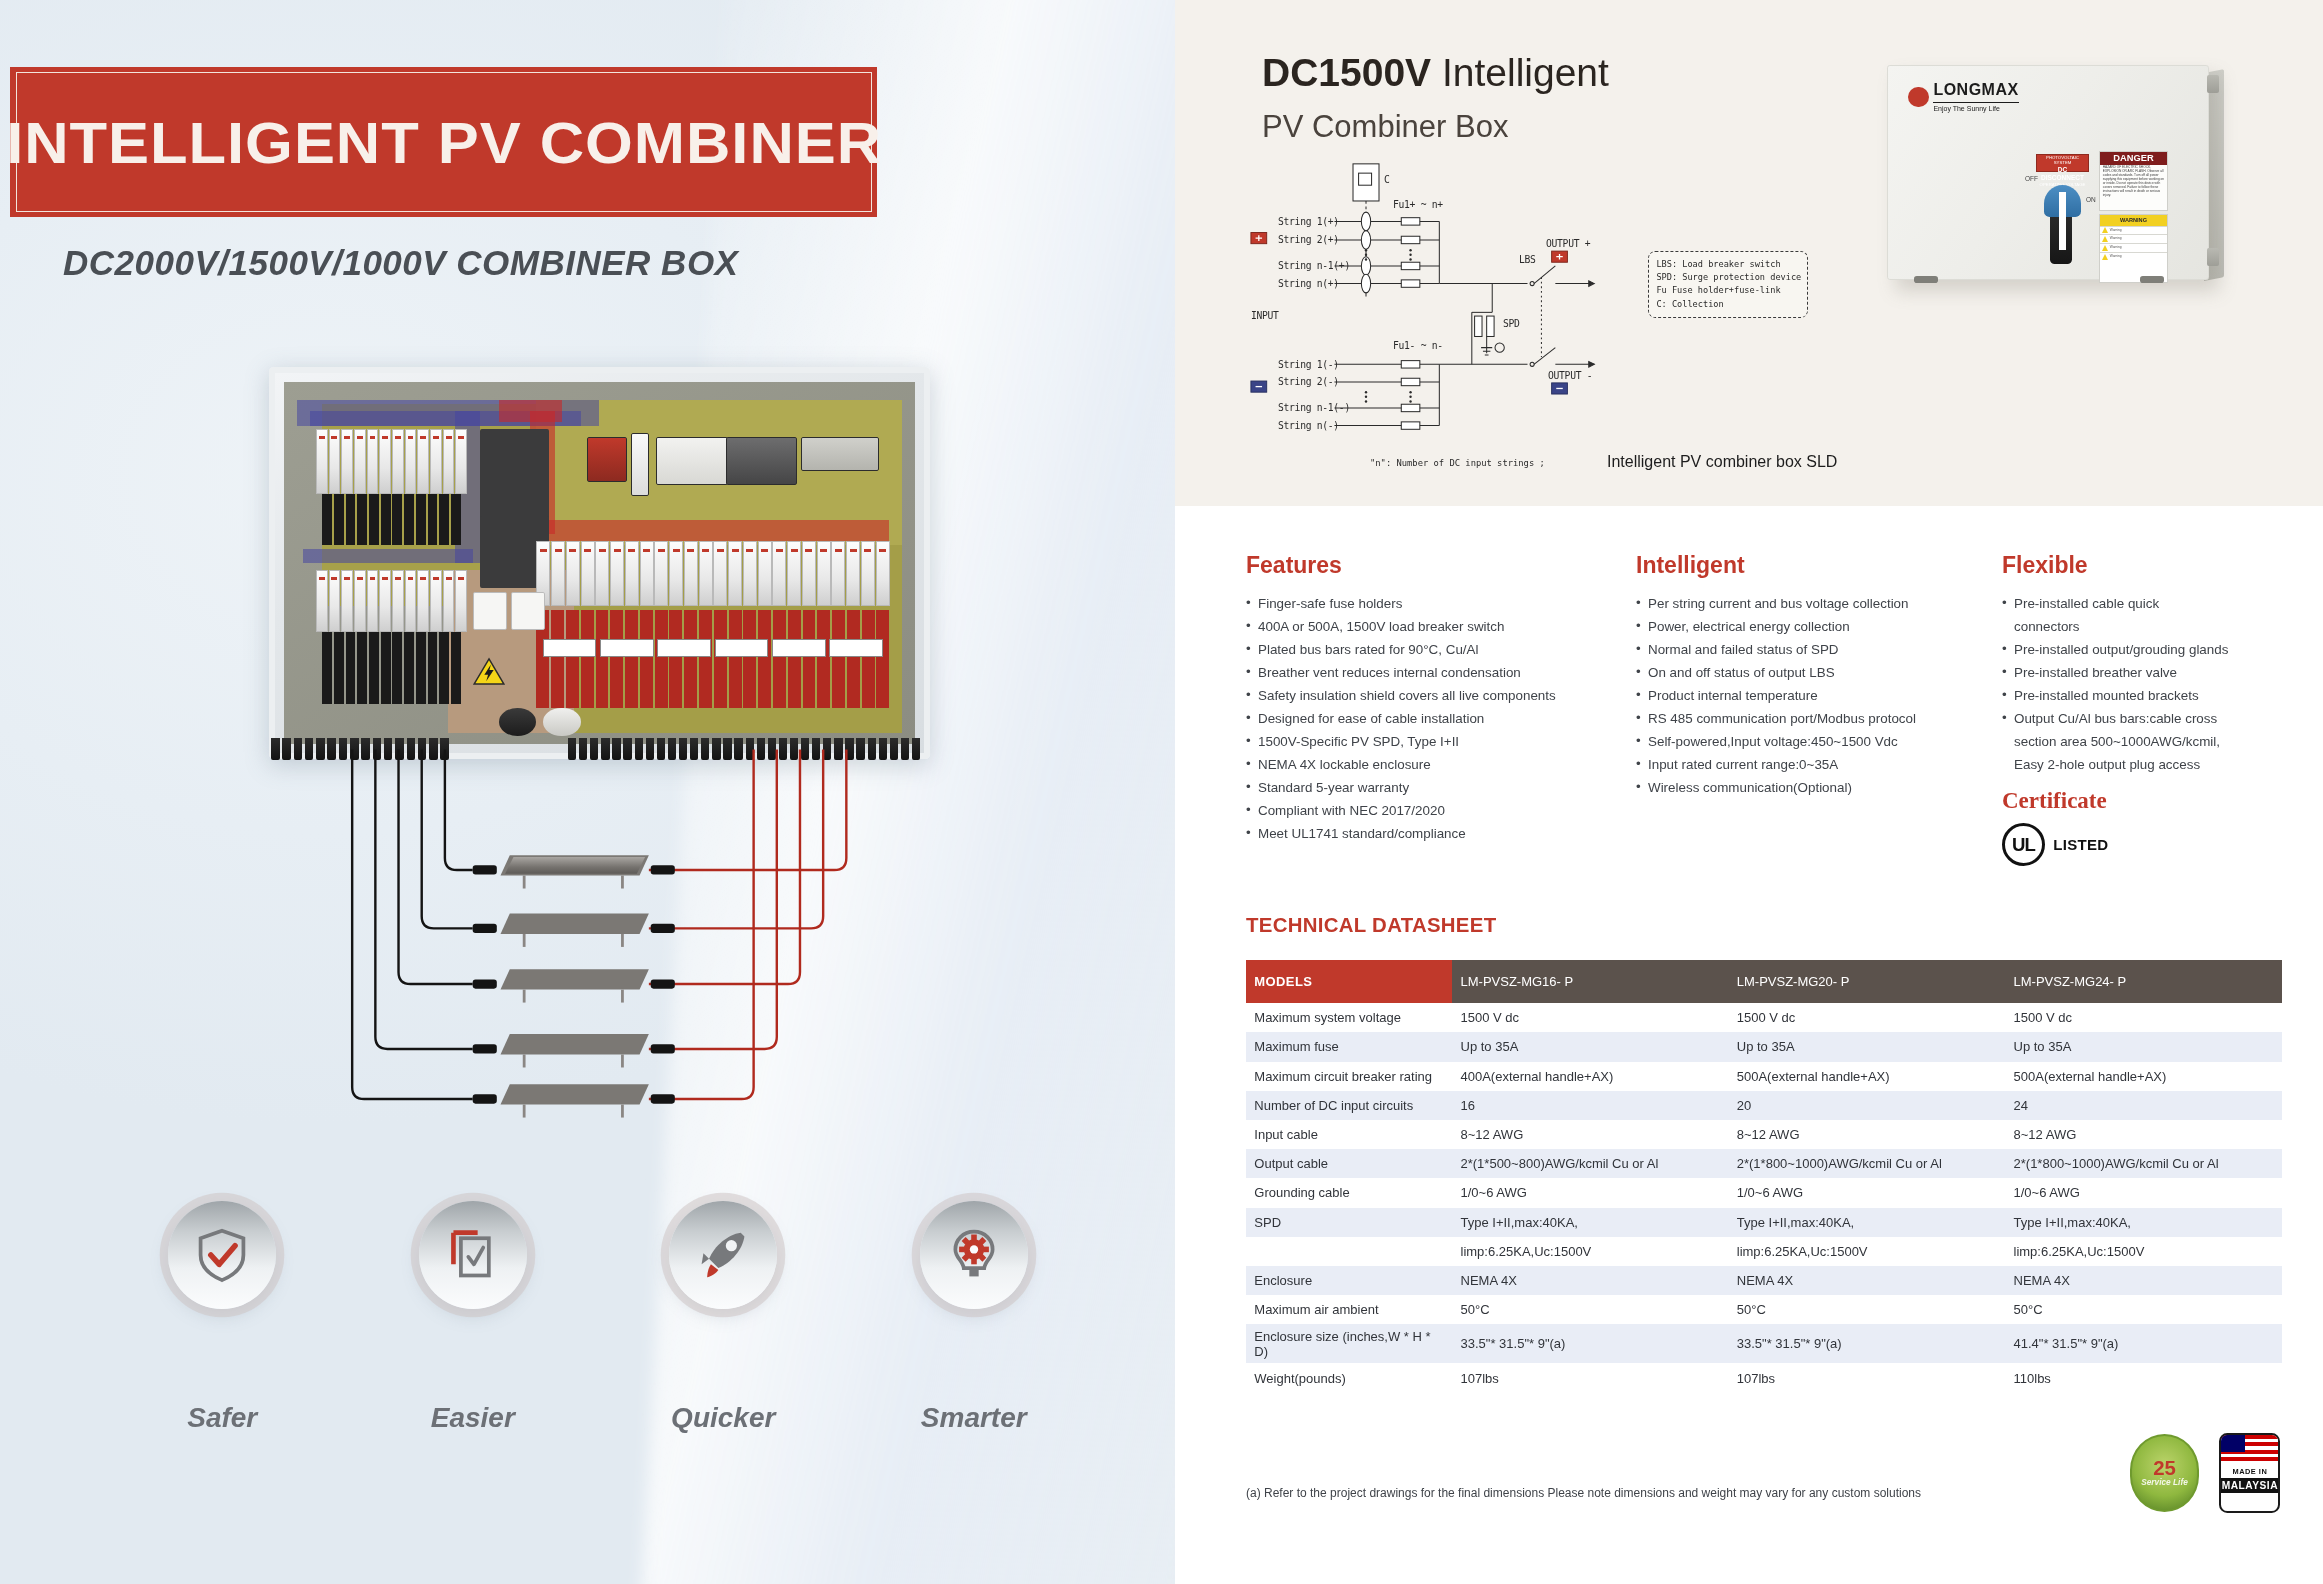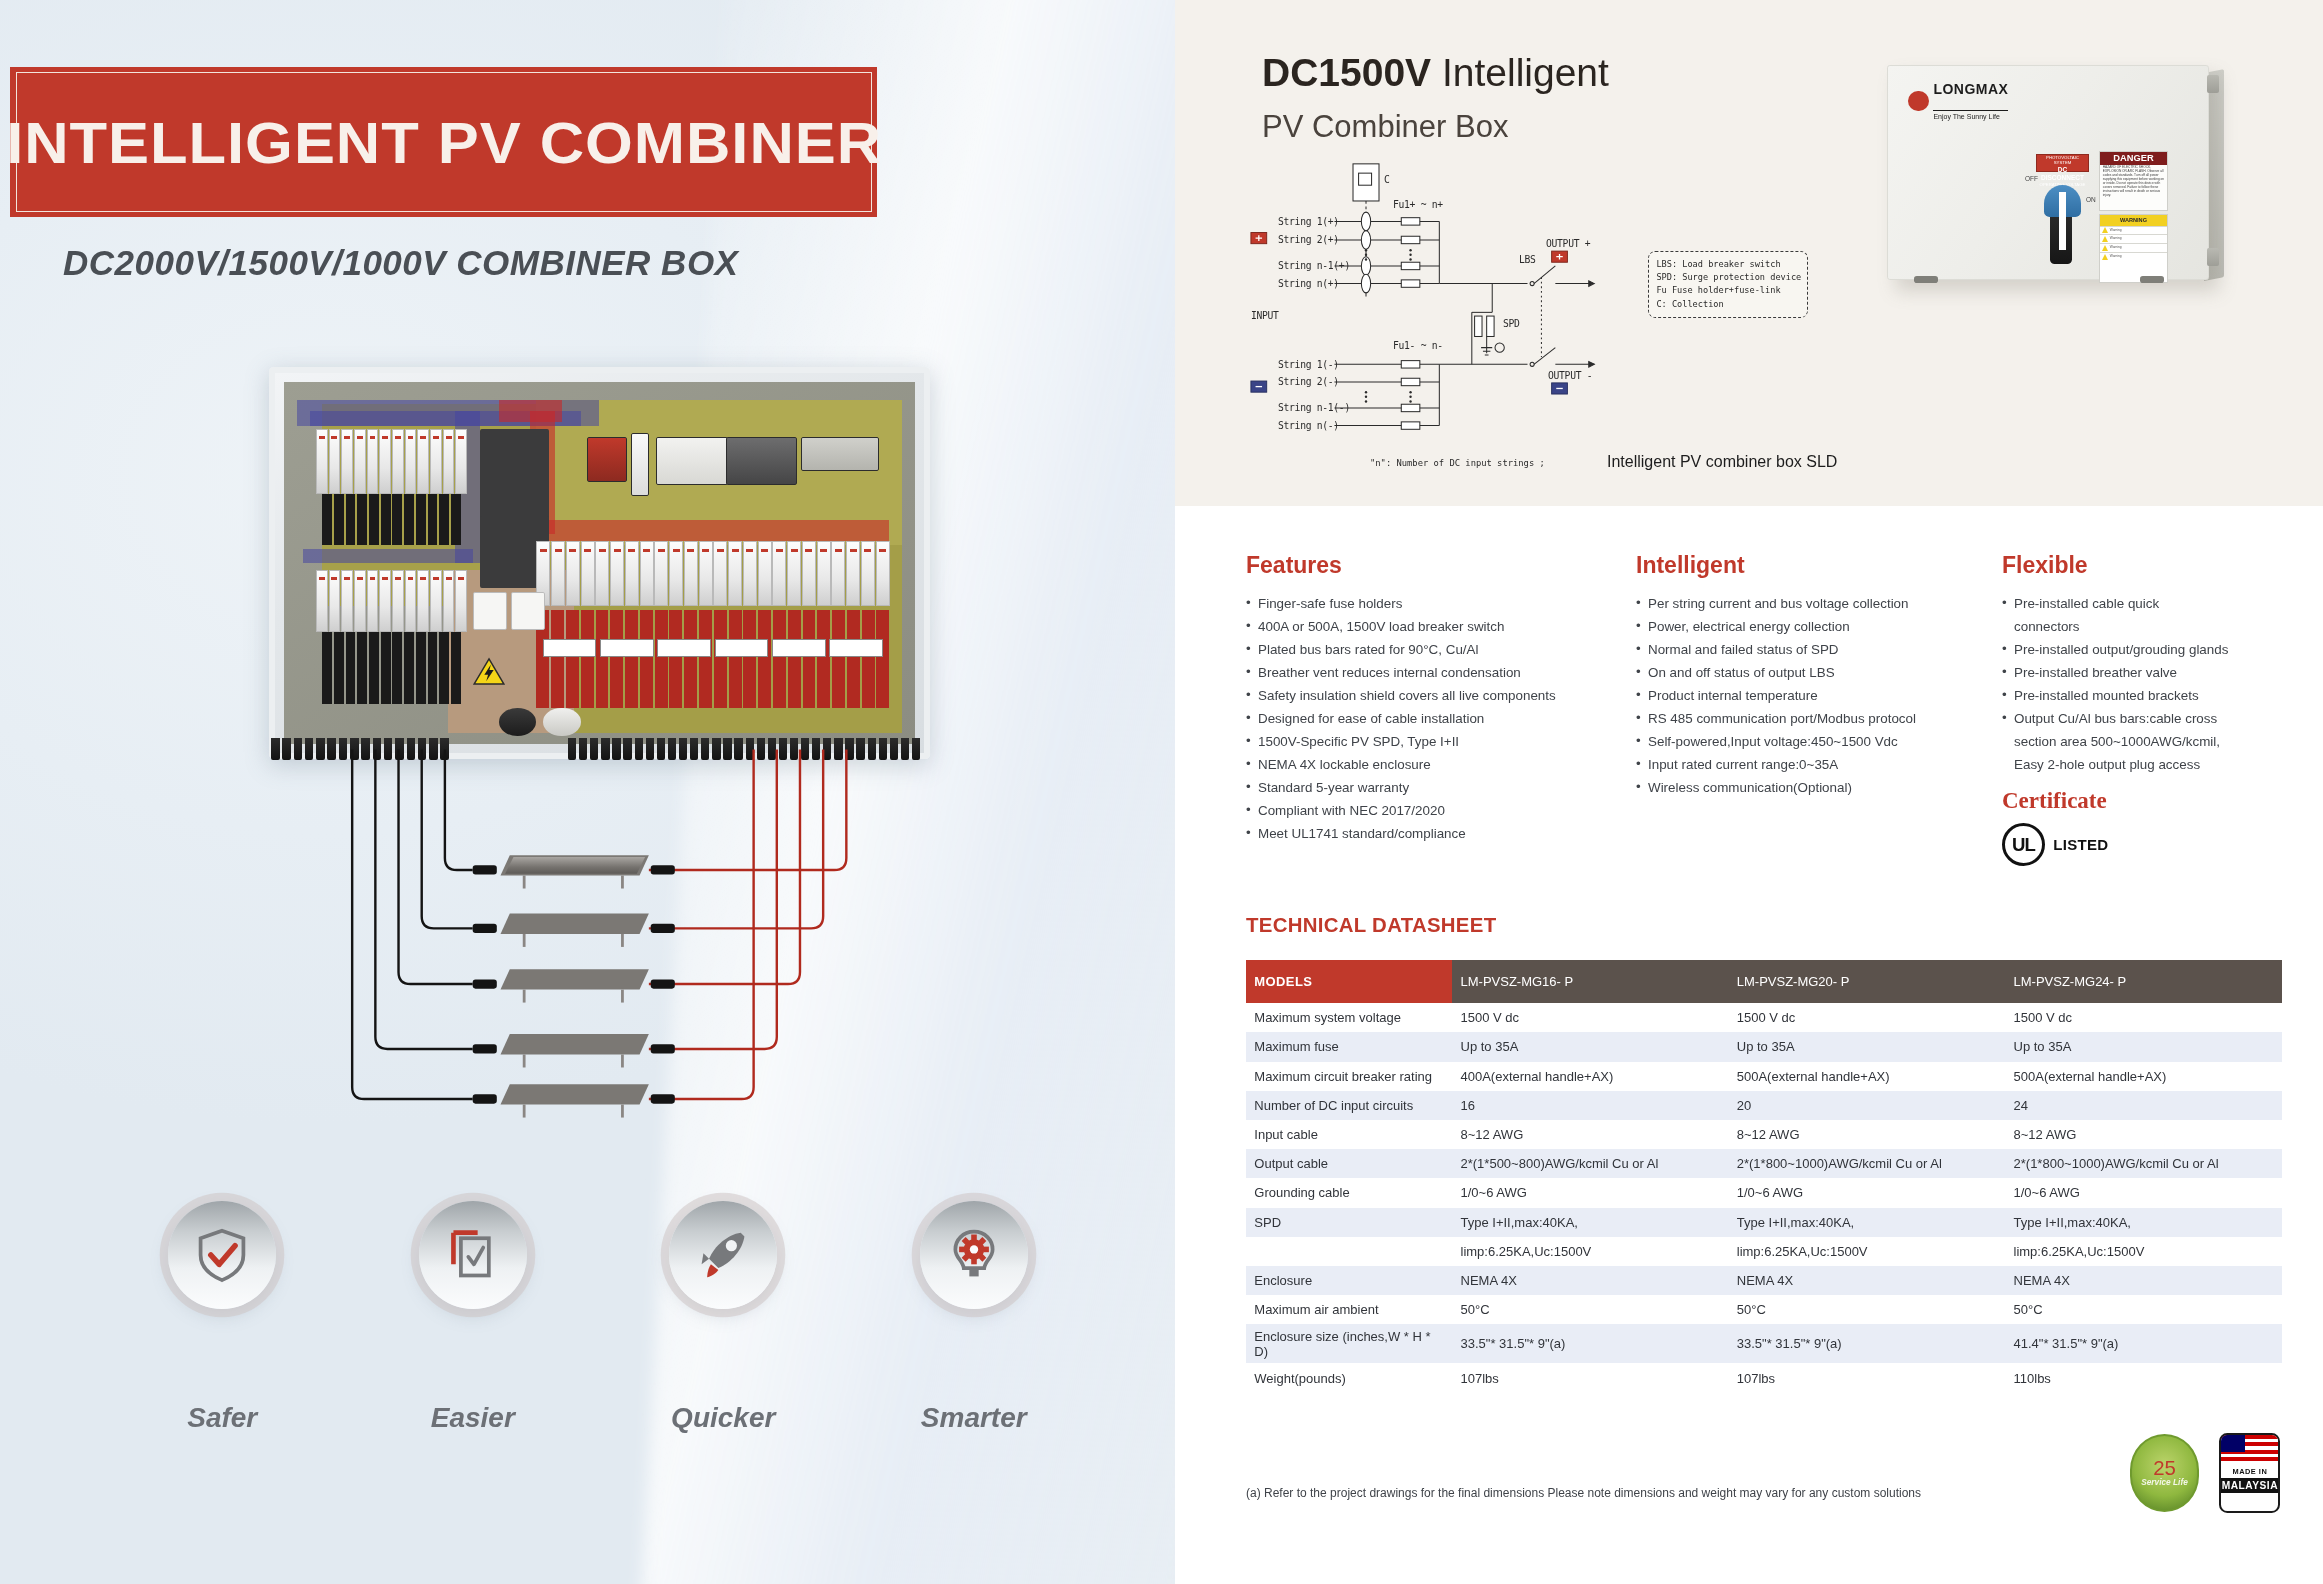--- a/index.html
+++ b/index.html
@@ -115,21 +115,21 @@
     border:0.9px solid #dcdcd6;border-radius:2.8px;
     box-shadow:9.3px 11px 18.6px rgba(120,115,105,.25);
   }
   #box3d-side{
     position:absolute;left:343px;top:25px;width:20.4px;height:208px;
     background:linear-gradient(180deg,#cfcfc9,#bdbdb6);
     transform:skewY(-11deg);border-radius:0 1.9px 1.9px 0;
   }
   .lm-logo{position:absolute;left:20.4px;top:16.7px;display:flex;align-items:center;gap:4.6px;}
   .lm-mark{width:20.4px;height:20.4px;border-radius:50%;background:#c0392b;}
-  .lm-txt{font-size:14px;font-weight:bold;color:#1c1c1c;line-height:1;border-bottom:1.9px solid #1c1c1c;padding-bottom:14px;letter-spacing:0.5px;}
+  .lm-txt{font-size:16px;font-weight:bold;color:#1c1c1c;line-height:1;border-bottom:1.9px solid #1c1c1c;padding-bottom:4px;letter-spacing:0.5px;}
   .lm-sub{font-size:7px;color:#1c1c1c;margin-top:1.9px;}
   .dc-disc{position:absolute;left:148px;top:88px;width:51px;height:16px;background:#c0392b;border:0.9px solid #8e2a1f;}
   .dc-disc i{display:block;font-style:normal;color:#fff;font-size:4.3px;text-align:center;line-height:5px;padding-top:0.9px;}
   .knob{position:absolute;left:156px;top:119px;width:37px;height:32px;border-radius:18.6px 18.6px 5.6px 5.6px;background:linear-gradient(180deg,#4d8fc4,#2f6ea3);}
   .knob b{position:absolute;left:15px;top:7.4px;width:6.5px;height:58px;background:#fff;}
   .handle{position:absolute;left:162px;top:139px;width:22px;height:59px;border-radius:4.6px;background:linear-gradient(180deg,#2e2e2e,#161616);}
   .danger{position:absolute;left:211px;top:85px;width:67px;height:58px;background:#fdfdfb;border:0.9px solid #cfcfca;}
   .danger .dhead{background:#7f1d1d;color:#fff;font-size:9.3px;font-weight:bold;text-align:center;line-height:13px;}
   .danger .dbody{font-size:3.2px;color:#3a3a3a;line-height:3.9px;padding:1.9px 2.8px;}
   .warnbox{position:absolute;left:211px;top:148px;width:67px;height:67px;background:#fff;border:0.9px solid #cfcfca;}
@@ -176,21 +176,21 @@
   #ds-table td{width:269px;height:20px;}
 
   #ds-note{position:absolute;left:71px;top:1486px;font-size:12px;color:#3f4349;white-space:nowrap;}
   #badges{position:absolute;left:955px;top:1433px;display:flex;gap:20.4px;align-items:center;}
   .badge25{
     width:69px;height:78px;border-radius:50%/46%;
     background:radial-gradient(circle at 50% 40%,#bcd46b 0%,#8fb83f 55%,#4e7a22 100%);
     display:flex;flex-direction:column;align-items:center;justify-content:center;
     border:2.8px solid #6f9a2e;box-sizing:border-box;
   }
-  .badge25 b{font-size:20.4px;color:#c0392b;font-weight:normal;line-height:18.6px;}
+  .badge25 b{font-size:20.4px;color:#c0392b;font-weight:bold;line-height:18.6px;}
   .badge25 i{font-style:italic;font-size:8.3px;color:#f3f7e8;font-weight:bold;}
   .badgemy{
     width:61px;height:80px;border:2.8px solid #1a1a1a;border-radius:8.3px;background:#fff;
     display:flex;flex-direction:column;align-items:center;overflow:hidden;box-sizing:border-box;
   }
   .mflag{width:100%;height:30px;background:repeating-linear-gradient(180deg,#cc0001 0 3.7px,#fff 3.7px 7.4px);position:relative;}
   .mflag:before{content:"";position:absolute;left:0;top:0;width:42%;height:16.7px;background:#010066;}
   .mmade{font-size:7.4px;font-weight:bold;letter-spacing:0.5px;margin-top:1.9px;color:#111;}
   .mmy{font-size:10.2px;font-weight:bold;background:#111;color:#fff;width:100%;text-align:center;padding:1.9px 0;margin-top:1.9px;letter-spacing:0.5px;}
 </style>

